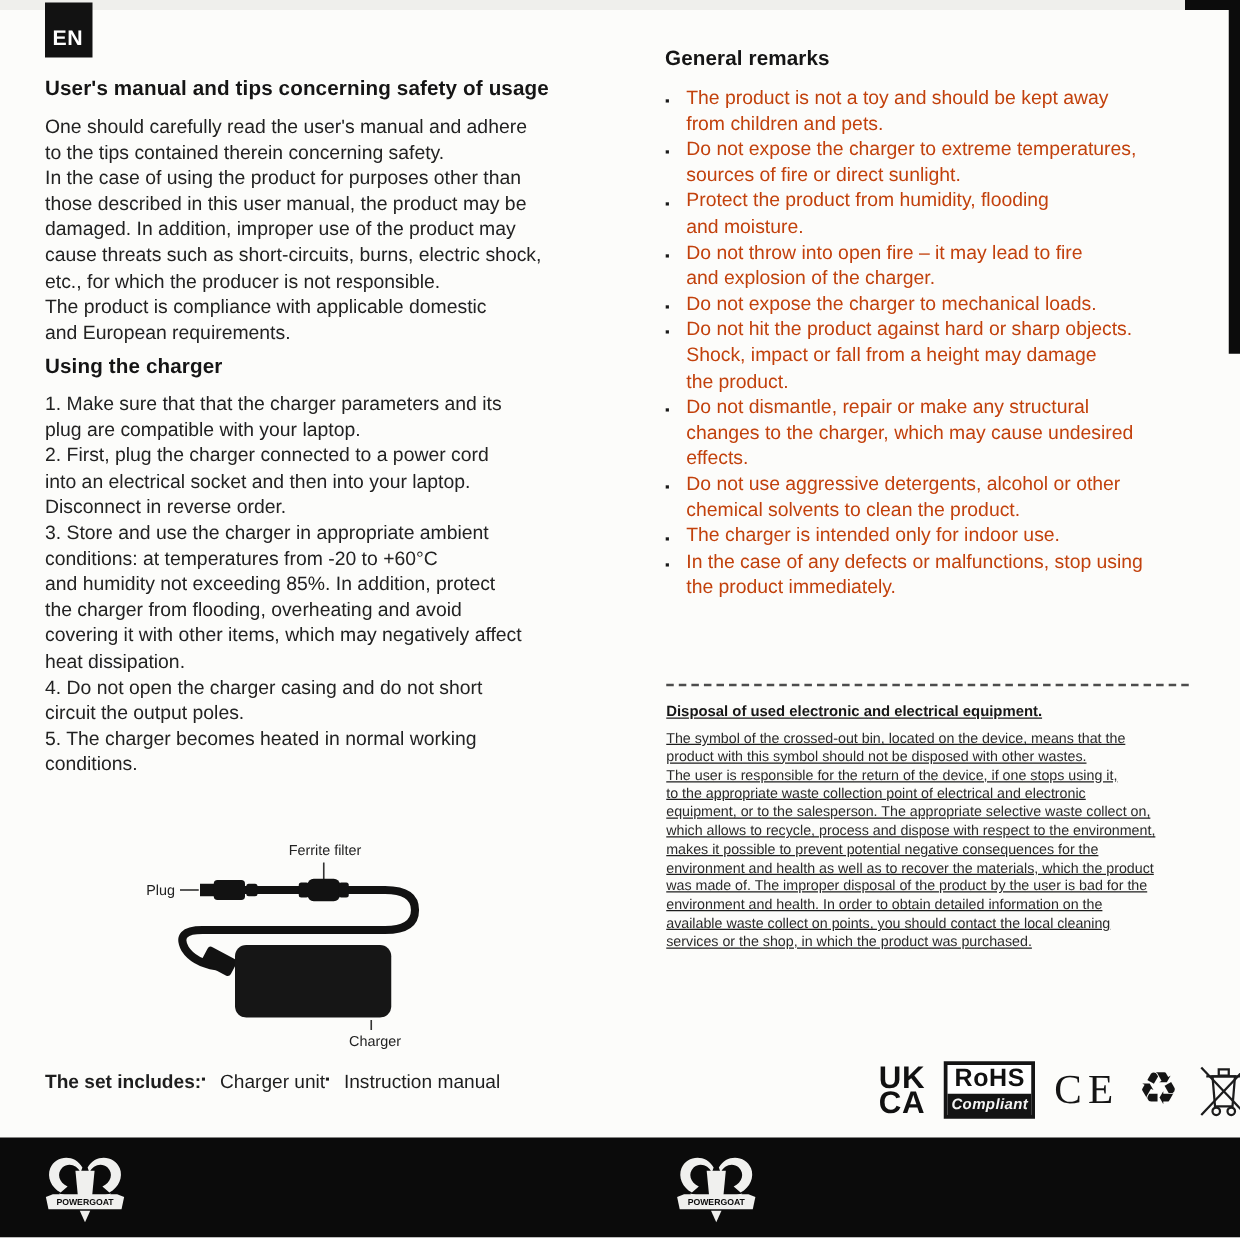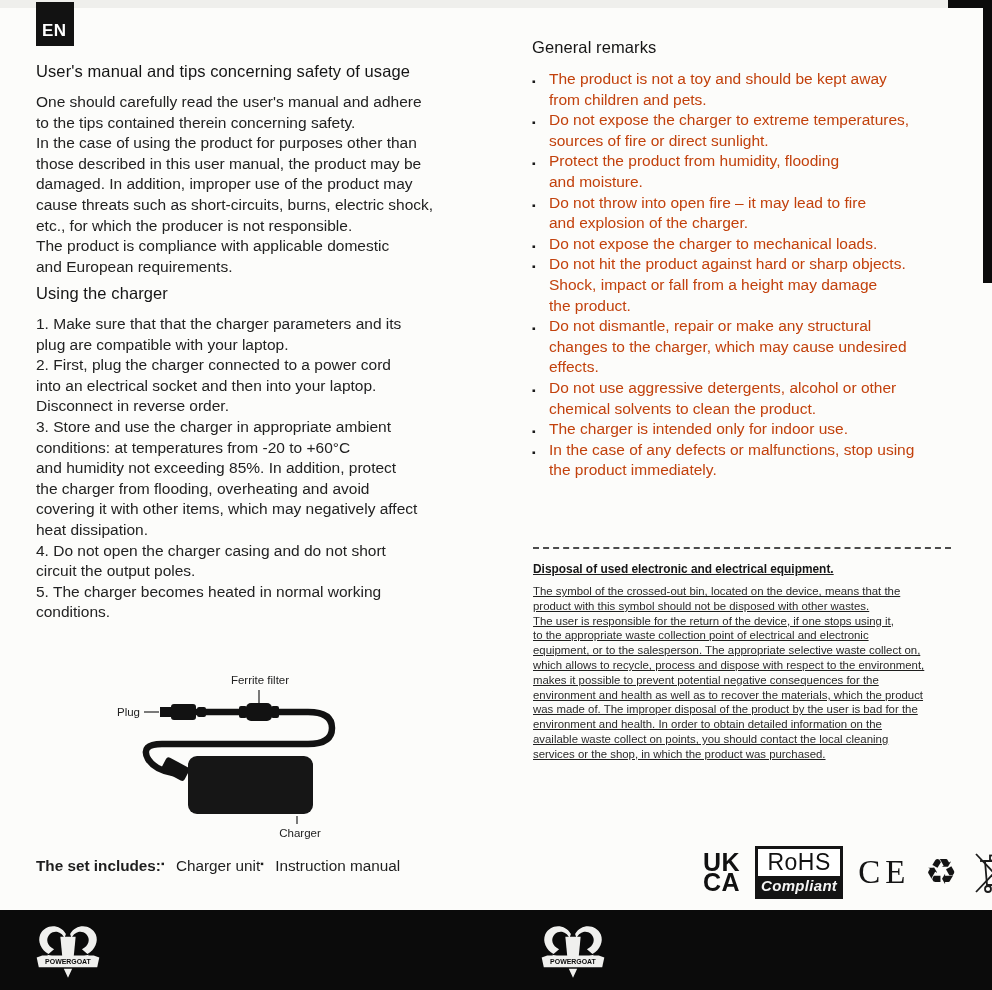--- a/index.html
+++ b/index.html
@@ -12,21 +12,21 @@
   .edge-top{position:absolute;left:0;top:0;width:992px;height:8px;background:#efefec;}
   .edge-top-right-nub{position:absolute;right:0;top:0;width:44px;height:8px;background:#0c0c0c;}
   .edge-right-strip{position:absolute;right:0;top:0;width:9px;height:283px;background:#0c0c0c;}
 
   .en-badge{
     position:absolute;left:36px;top:2px;width:38px;height:44px;background:#121212;
     color:#ffffff;font-weight:bold;font-size:17px;box-sizing:border-box;
     display:flex;align-items:flex-end;padding:0 0 5px 6px;letter-spacing:.5px;
   }
 
-  h2.sec{font-size:16.5px;font-weight:normal;margin:0 0 11px 0;color:#151515;letter-spacing:.1px;}
+  h2.sec{font-size:16.5px;font-weight:bold;margin:0 0 11px 0;color:#151515;letter-spacing:.1px;}
   .bodytext{font-size:15.5px;line-height:20.6px;white-space:pre-line;margin:0;color:#222;}
 
   .safety{position:absolute;left:36px;top:62px;width:452px;}
   .using{position:absolute;left:36px;top:284px;width:452px;}
   .desc{position:absolute;left:36px;top:626px;width:452px;}
   .diagram{position:absolute;left:60px;top:660px;}
 
   .set-includes{position:absolute;left:36px;top:857px;width:470px;font-size:15.3px;
     display:flex;align-items:baseline;gap:0;}
   .set-includes .lbl{font-weight:bold;}
@@ -41,22 +41,22 @@
   .divider{position:absolute;left:533px;top:547px;width:418px;border-top:2px dashed #4c4c4c;}
 
   .disposal{position:absolute;left:533px;top:562px;width:424px;text-decoration:underline;}
   .disposal h3{font-size:11.9px;font-weight:bold;margin:0 0 8px 0;color:#161616;}
   .disposal p{font-size:11.4px;line-height:14.8px;white-space:pre-line;margin:0;color:#2a2a2a;}
 
   .marks{position:absolute;left:703px;top:845px;height:54px;display:flex;align-items:center;gap:15px;}
   .ukca{font-weight:bold;font-size:25px;line-height:.8;letter-spacing:.5px;color:#111;
     display:flex;flex-direction:column;}
   .rohs{border:3px solid #141414;text-align:center;background:#fff;}
-  .rohs .rt{display:block;font-size:23px;font-weight:normal;letter-spacing:.5px;padding:0 4px;color:#111;}
-  .rohs .rs{display:block;background:#141414;color:#f5f5f5;font-size:15px;font-style:italic;
+  .rohs .rt{display:block;font-size:20px;font-weight:bold;letter-spacing:.5px;padding:0 4px;color:#111;}
+  .rohs .rs{display:block;background:#141414;color:#f5f5f5;font-size:12px;font-style:italic;
     font-weight:bold;padding:1px 3px 2px 3px;letter-spacing:.3px;}
   .ce{font-size:33px;letter-spacing:5px;color:#141414;font-family:Liberation Serif, serif;}
   .recycle{font-size:36px;color:#141414;line-height:1;font-family:"DejaVu Sans",sans-serif;}
 
   .footer{position:absolute;left:0;bottom:0;width:992px;height:80px;background:#0b0b0b;}
   .logo{position:absolute;top:10px;width:72px;height:64px;}
   .logo1{left:32px;}
   .logo2{left:537px;}
 
   svg text{font-family:"Liberation Sans",sans-serif;}

